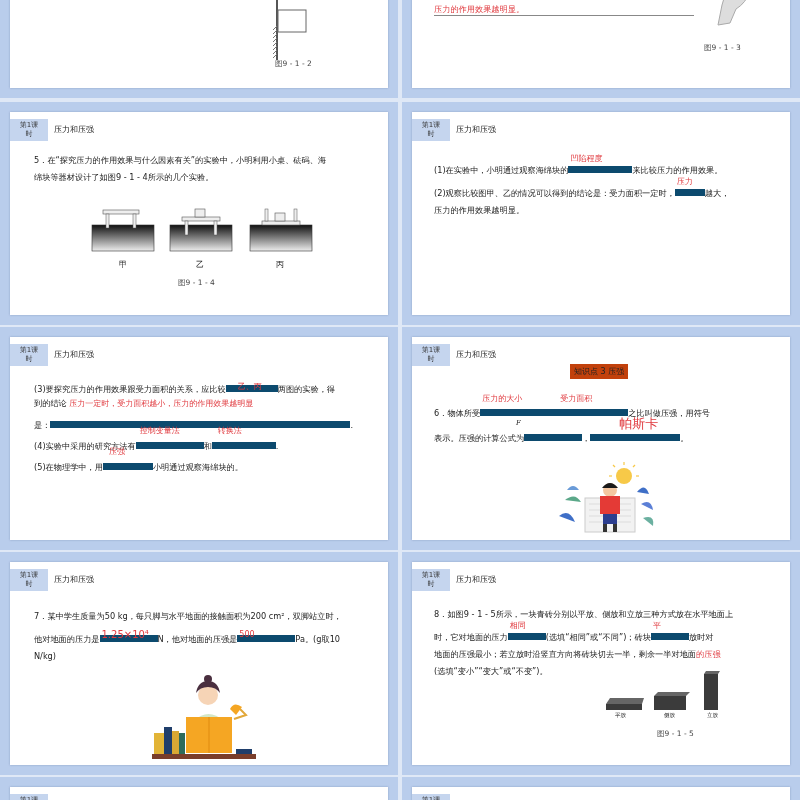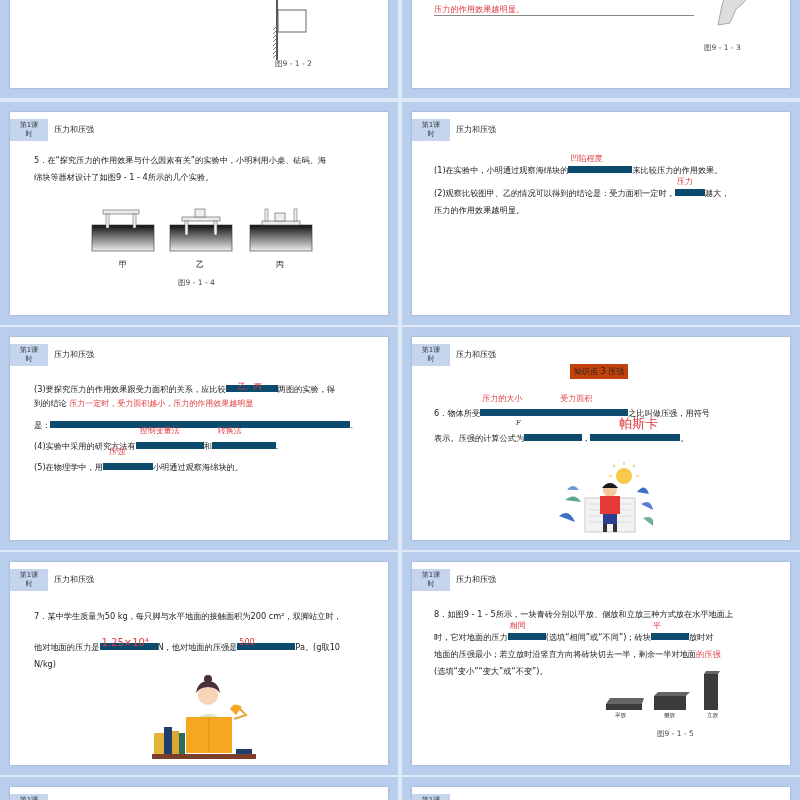--- a/index.html
+++ b/index.html
@@ -179,21 +179,21 @@
     </svg>
   </div>
 </div>
 
 <div class="cell" style="left:0; top:552px; height:223px;">
   <div class="slide">
     <div class="tag"><span>第1课</span><br><span>时</span></div>
     <div class="tag-title">压力和压强</div>
     <div class="txt" style="left:24px; top:46px; width:355px; line-height:17px;">
       <div>7．某中学生质量为50 kg，每只脚与水平地面的接触面积为200 cm²，双脚站立时，</div>
-      <div><span>他对地面的压力是</span><span class="blank" style="width:58px;"><span class="ans" style="font-size:10px; bottom:-8px;">1.25×10⁴</span></span><span>N，他对地面的压强是</span><span class="blank" style="width:58px;margin-top:8px;"><span class="ans" style="bottom:-8px;">500</span></span><span>Pa。(g取10</span></div>
+      <div><span>他对地面的压力是</span><span class="blank" style="width:58px;"><span class="ans" style="font-size:10px; bottom:-8px;">1.25×10⁴</span></span><span>N，他对地面的压强是</span><span class="blank" style="width:58px;"><span class="ans" style="bottom:-8px;">500</span></span><span>Pa。(g取10</span></div>
       <div>N/kg)</div>
     </div>
     <svg style="position:absolute; left:140px; top:113px;" width="110" height="86" viewBox="0 0 110 86">
       <rect x="4" y="58" width="10" height="22" fill="#e2b437"></rect>
         <rect x="14" y="52" width="8" height="28" fill="#1f3e6b"></rect>
       <rect x="22" y="56" width="7" height="24" fill="#d9a834"></rect>
         <rect x="29" y="58" width="6" height="22" fill="#2e6b5b"></rect>
       <circle cx="58" cy="20" r="10" fill="#f6d4b6"></circle>
       <path d="M46 18 Q48 6 58 6 Q68 6 70 18 Q66 12 58 12 Q50 12 46 18" fill="#4a2f3f"></path>
       <circle cx="58" cy="4" r="4" fill="#4a2f3f"></circle>

